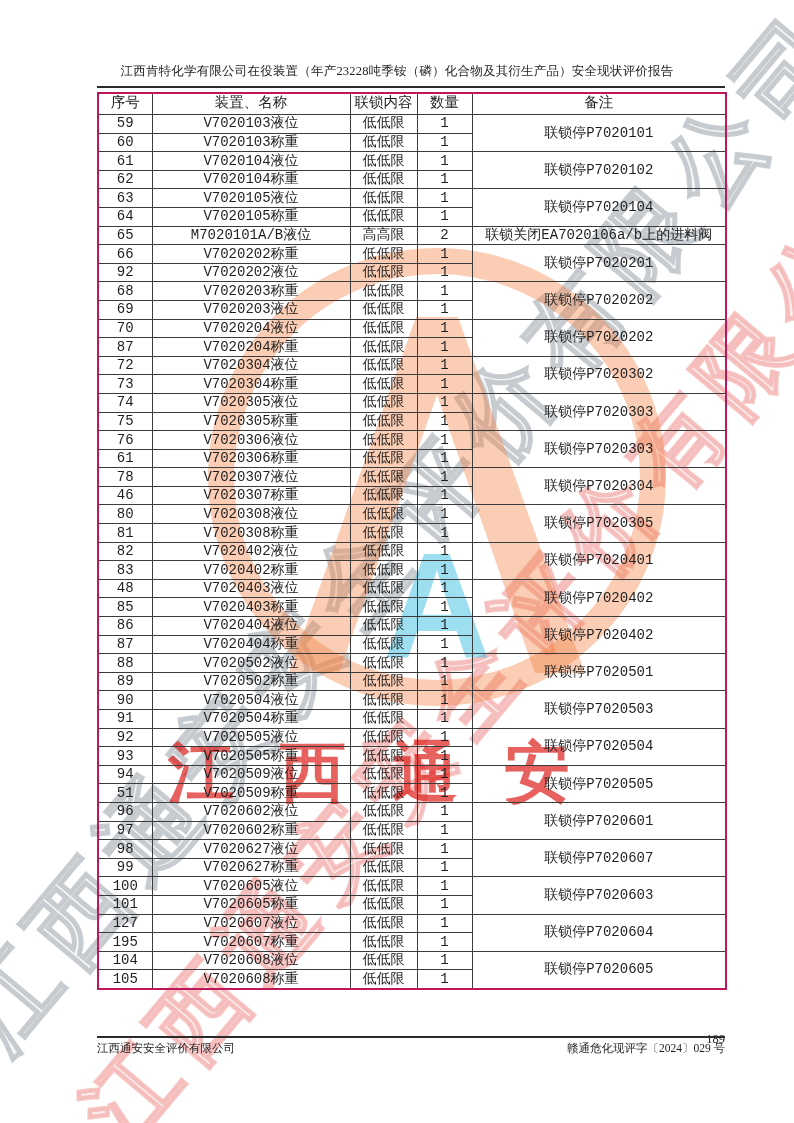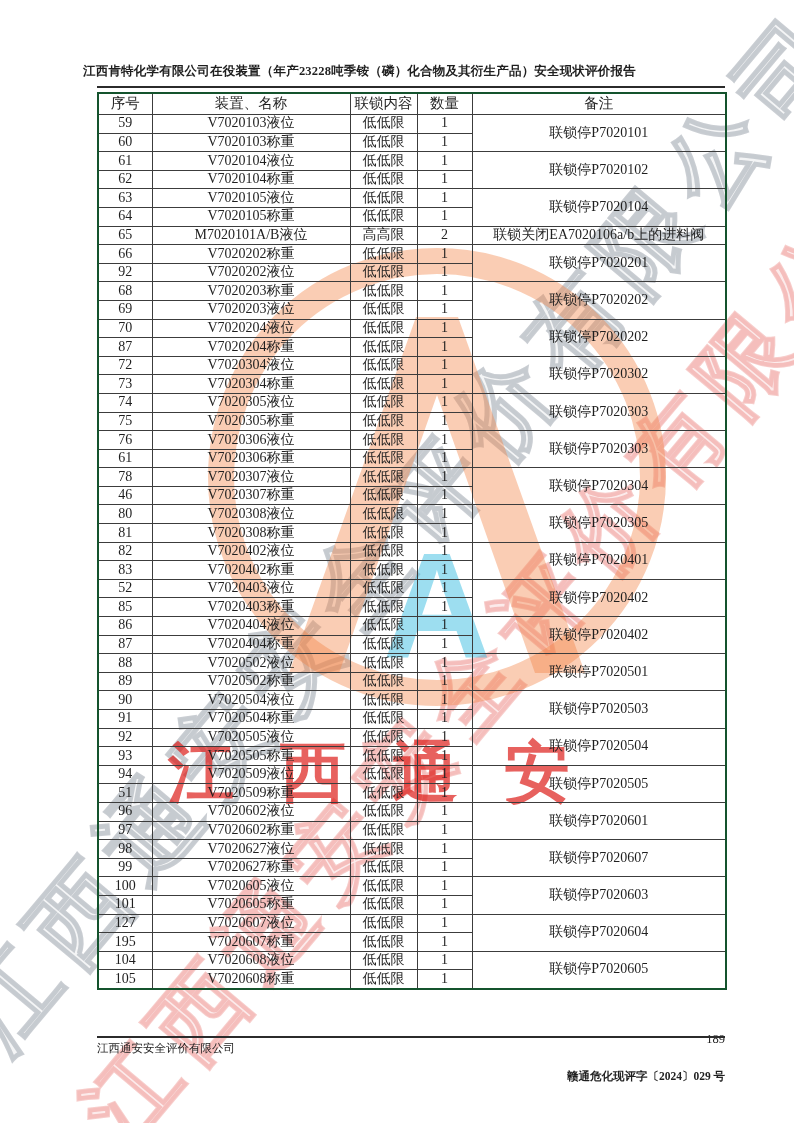--- a/index.html
+++ b/index.html
@@ -25,47 +25,47 @@
   .wm-logo{position:absolute;left:197px;top:237px;}
   .wm-red-horizontal{
     position:absolute;left:168px;top:728px;white-space:nowrap;
     font-size:66px;font-weight:bold;letter-spacing:46px;
     color:rgba(219,22,17,0.68);
   }
   
   .content{position:absolute;inset:0;z-index:1;}
   .doc-title{
     position:absolute;left:83px;top:63px;width:628px;
-    text-align:left;font-size:12.5px;font-weight:bold;letter-spacing:0.2px;
+    text-align:center;font-size:12.5px;font-weight:normal;letter-spacing:0.2px;
   }
   .title-rule{position:absolute;left:97px;top:86px;width:628px;border-top:2px solid #2b2b2b;}
   table.main{
     position:absolute;left:97px;top:92px;width:628px;
     border-collapse:collapse;table-layout:fixed;
     background:transparent;
   }
   table.main th,table.main td{
     border:1px solid #3c3c3c;padding:0;text-align:center;vertical-align:middle;
     font-size:14px;line-height:1.05;overflow:hidden;
   }
-  table.main{border:2px solid #14532d;}
+  table.main{border:2px solid #be185d;font-family:Liberation Mono, monospace;}
   table.main th{height:20px;font-weight:normal;font-size:14.5px;}
   table.main td{height:17.6px;}
   td.num{font-size:13.5px;}
   td.remark{font-size:14px;margin-left:42px;}
   .page-number{
     position:absolute;left:97px;top:1012px;width:628px;text-align:right;font-size:12.5px;margin-top:20px;
   }
   .footer-rule{position:absolute;left:97px;top:1036px;width:628px;border-top:2px solid #2b2b2b;}
   .footer-row{
     position:absolute;left:97px;top:1041px;width:628px;
     display:flex;justify-content:space-between;align-items:flex-start;
     font-size:11.5px;
   }
-  .footer-right{font-weight:bold;margin-top:28px;}
+  .footer-right{font-weight:normal;}
 </style>
 </head>
 <body>
 
 <div class="page">
 
   <div class="wm-layer">
     <div class="wm-diag grey">江西通安安全评价有限公司</div>
     <div class="wm-diag red">江西通安安全评价有限公司</div>
     <svg class="wm-logo" width="480" height="490" viewBox="0 0 480 490">
@@ -255,21 +255,21 @@
             <td class="num">1</td>
             <td class="remark" rowspan="2">联锁停P7020401</td>
           </tr>
           <tr>
             <td class="num">83</td>
             <td class="">V7020402称重</td>
             <td class="">低低限</td>
             <td class="num">1</td>
           </tr>
           <tr>
-            <td class="num">52</td>
+            <td class="num">48</td>
             <td class="">V7020403液位</td>
             <td class="">低低限</td>
             <td class="num">1</td>
             <td class="remark" rowspan="2">联锁停P7020402</td>
           </tr>
           <tr>
             <td class="num">85</td>
             <td class="">V7020403称重</td>
             <td class="">低低限</td>
             <td class="num">1</td>

